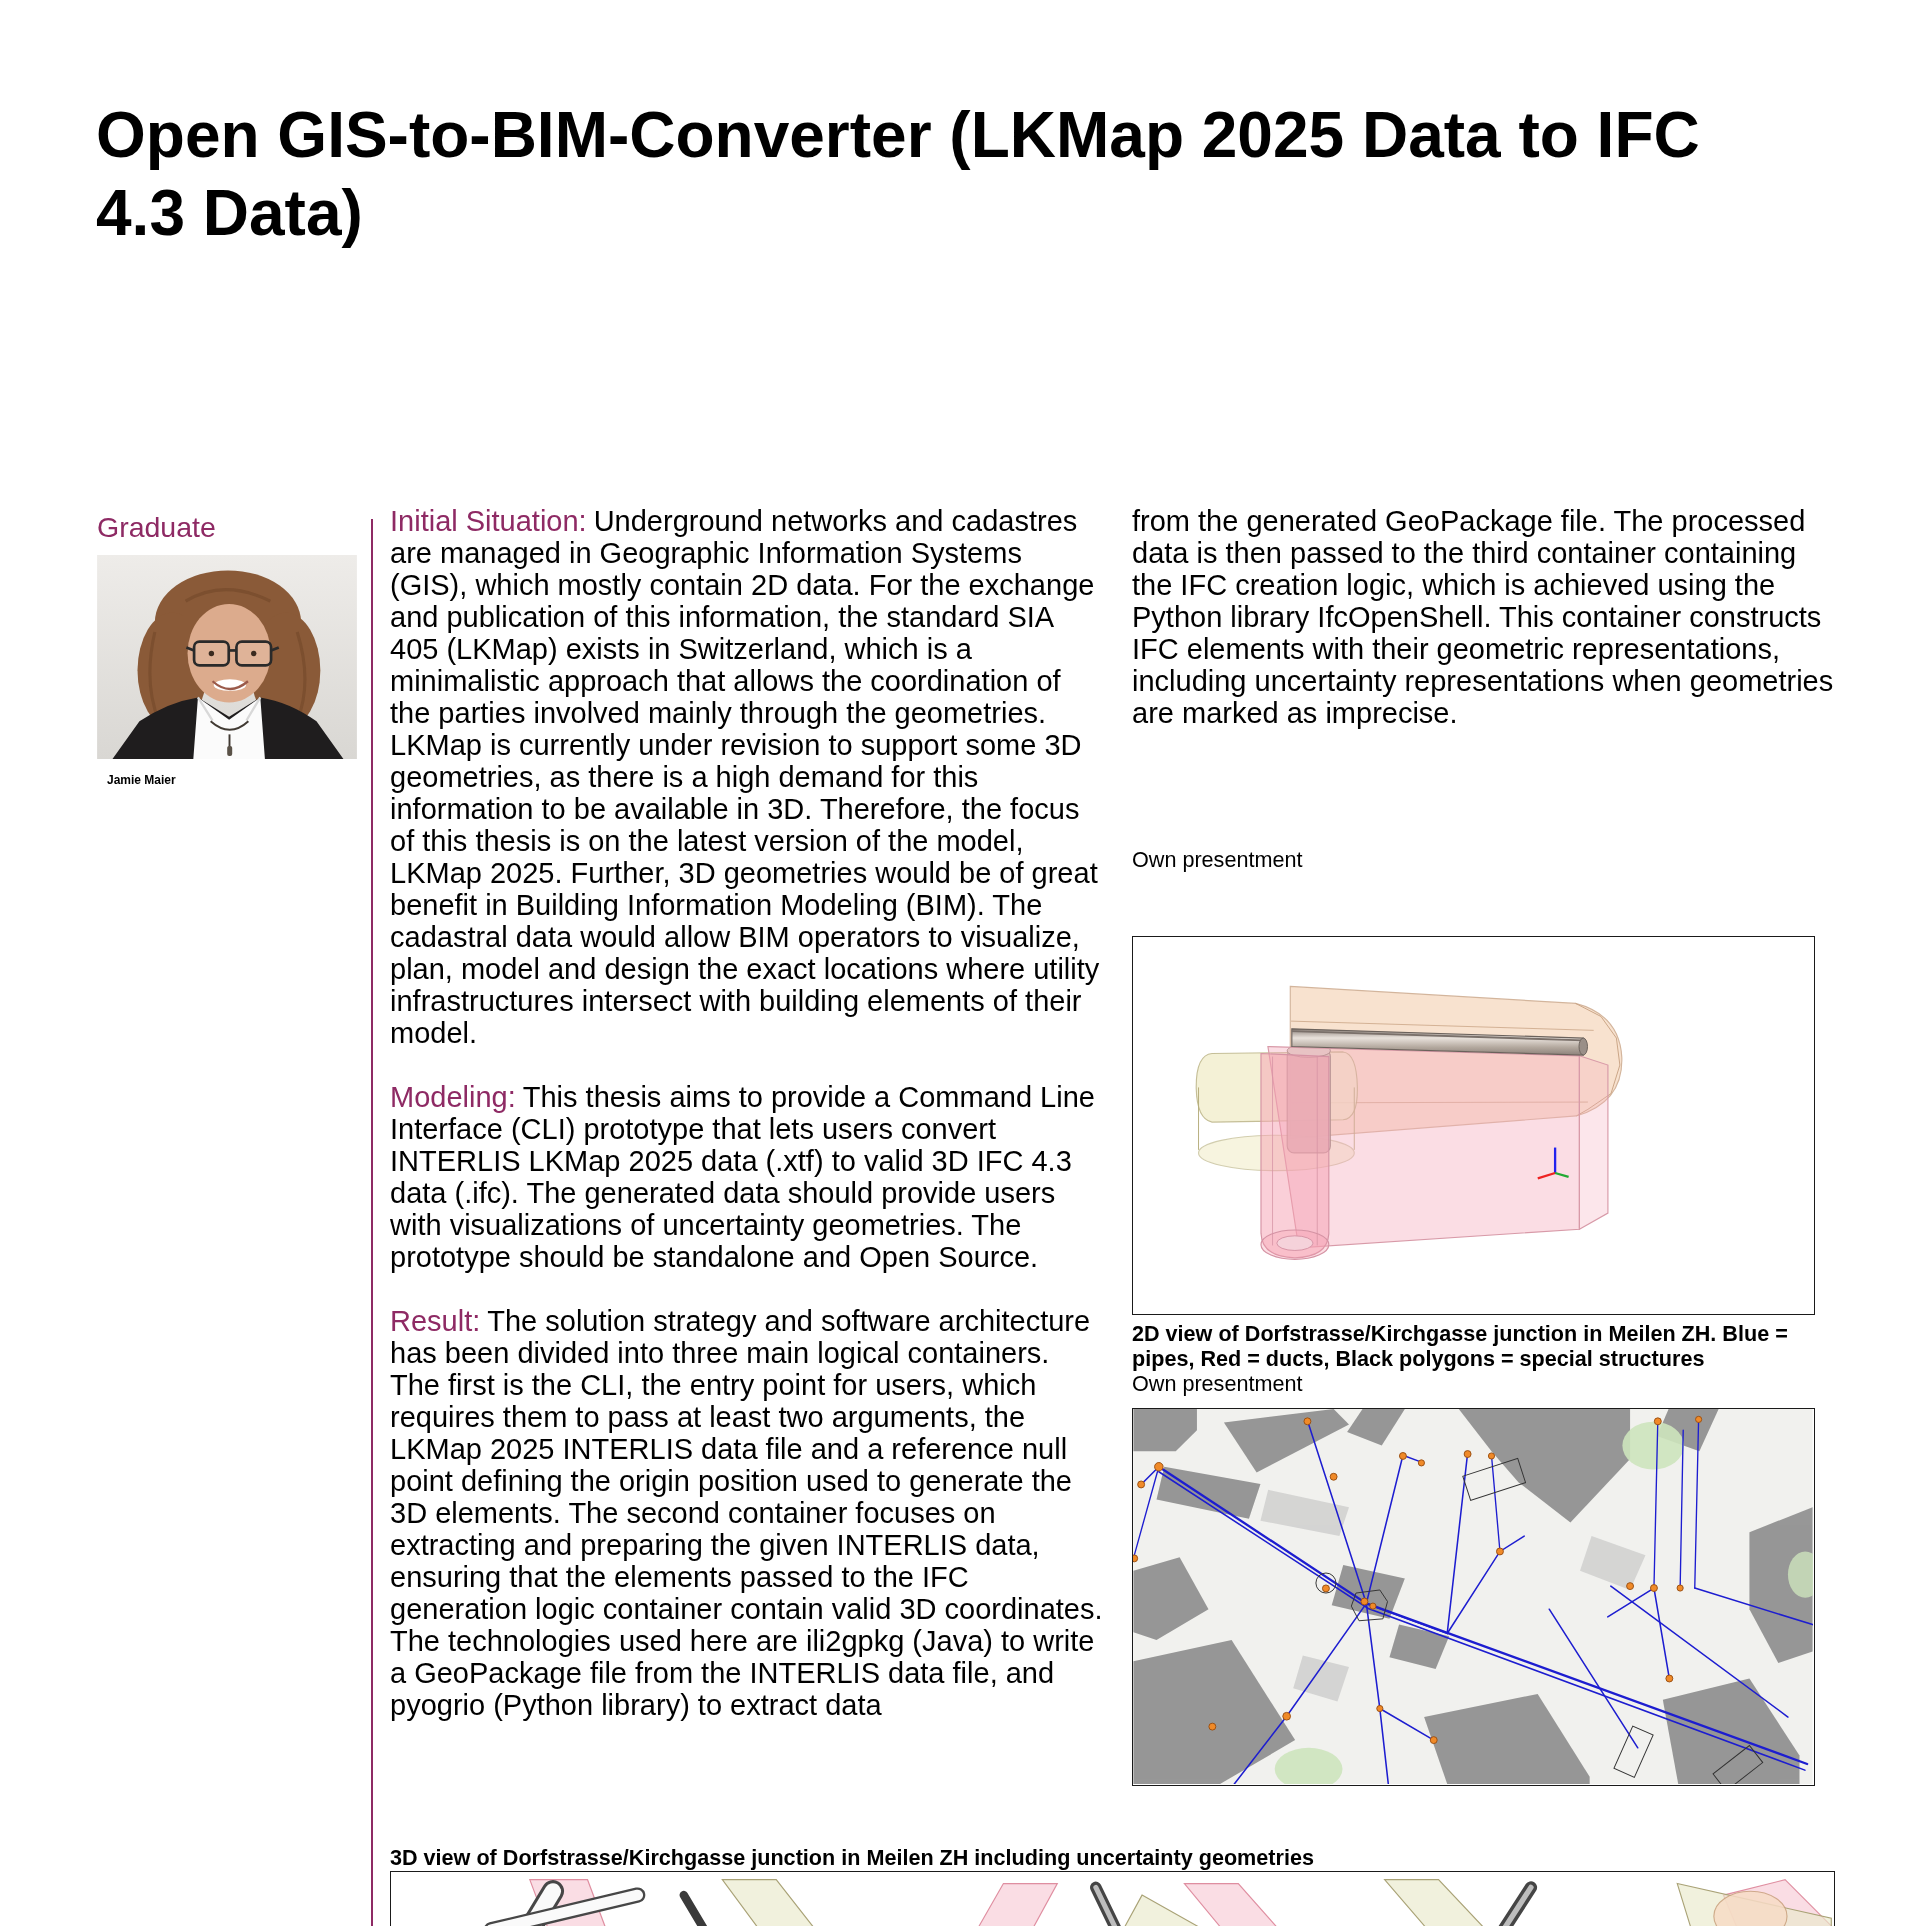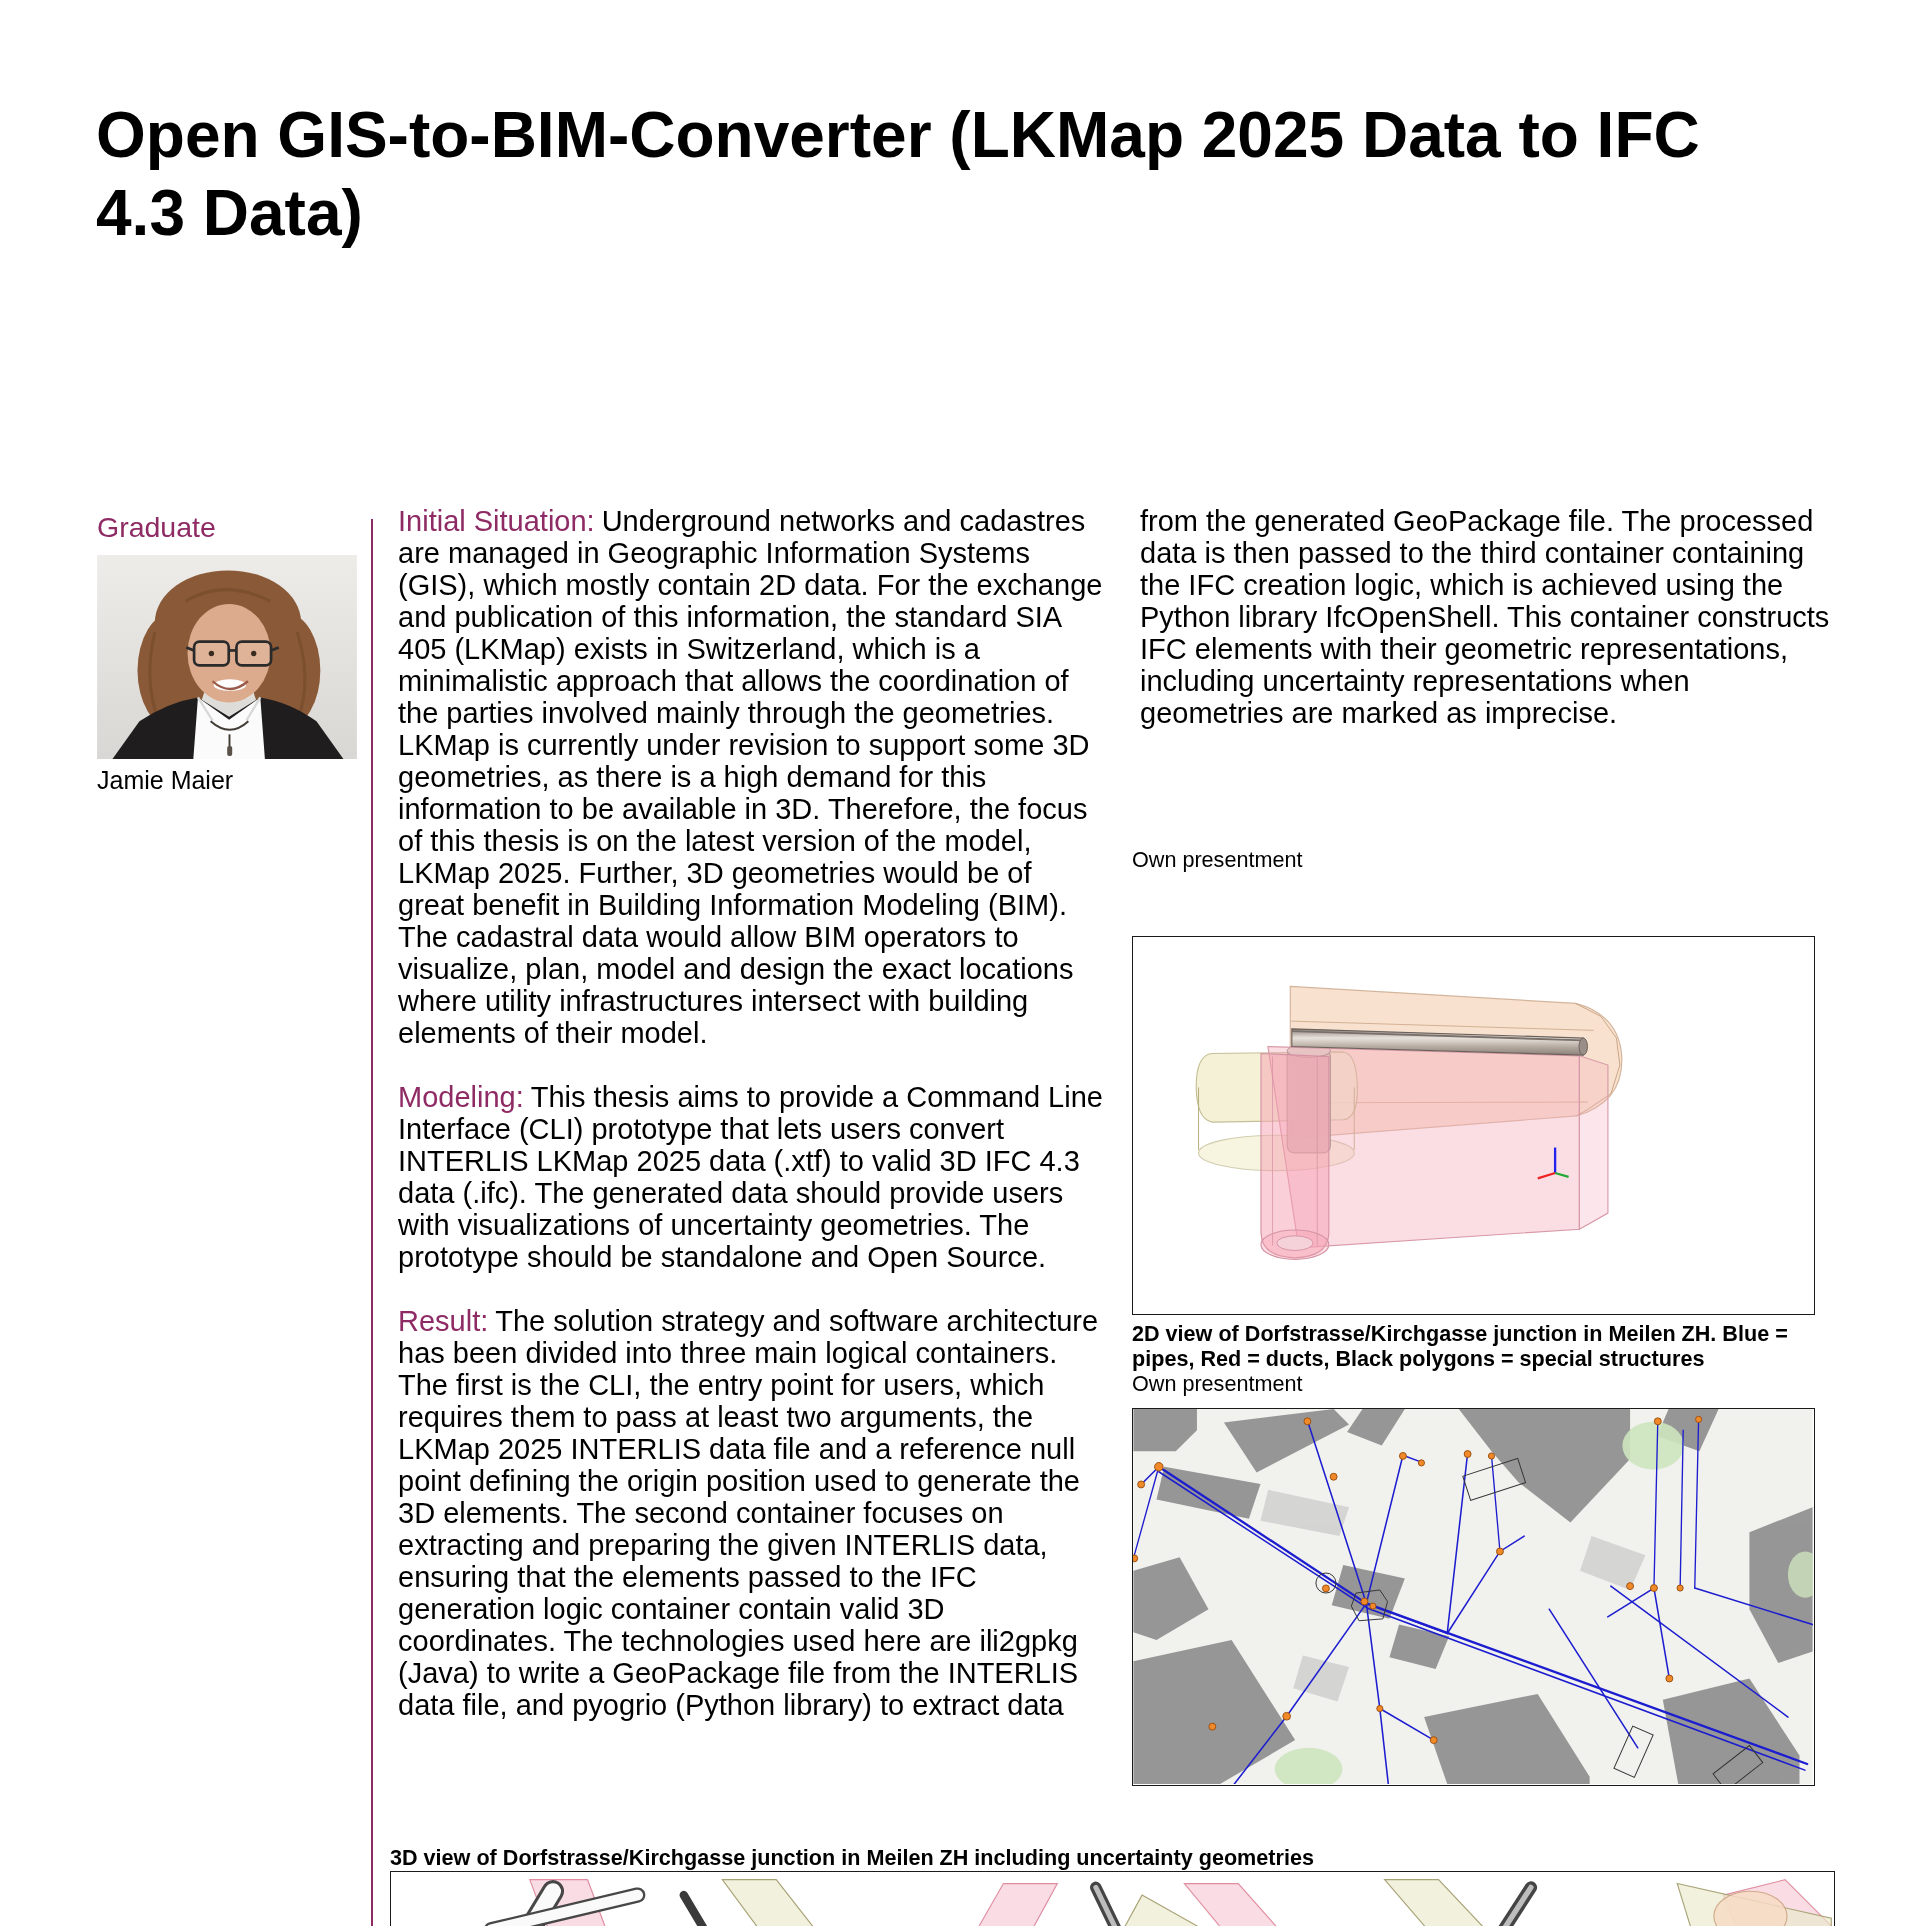--- a/index.html
+++ b/index.html
@@ -2,27 +2,27 @@
 <html style="font-size:6.2px"><head>
 <meta charset="utf-8">
 <style>
   html,body{margin:0;padding:0;background:#ffffff;}
   body{width:1913px;height:2705px;position:relative;font-family:"Liberation Sans",sans-serif;color:#000;}
   .abs{position:absolute;}
   
   .title{left:96px;top:96px;width:1676px;font-size:64px;font-weight:bold;line-height:1.22;letter-spacing:0px;color:#000000;}
   
   .side-h{color:#8e2a64;font-size:28.5px;line-height:1.1;}
-  .side-b{font-size:25px;font-weight:normal;line-height:26px;width:218px;}
+  .side-b{font-size:12px;font-weight:bold;line-height:26px;width:218px;margin-left:10px;}
   .divider{left:371px;top:519px;width:1.9px;height:2026px;background:#8e2a64;}
   
   .col{font-size:29px;line-height:32px;}
   .col-mid{left:390px;top:505px;width:713px;}
   .col-right{left:1132px;top:505px;width:705px;}
-  .col p{margin:0 0 32px 8px;}
+  .col p{margin:0 0 32px 0;}
   .col p:last-child{margin-bottom:0;}
   .lead{color:#8e2a64;padding-right:7px;}
   
   .cap{font-size:21.6px;line-height:25px;width:705px;}
   .cap .bold{font-weight:bold;}
   .figure{background:#fff;border:1.5px solid #1a1a1a;box-sizing:border-box;overflow:hidden;}
   .fig1{left:1132px;top:936px;width:683px;height:379px;}
   .fig2{left:1132px;top:1408px;width:683px;height:378px;}
   .fig3{left:390px;top:1871px;width:1445px;height:673px;}
   .cap1{left:1132px;top:847px;}

